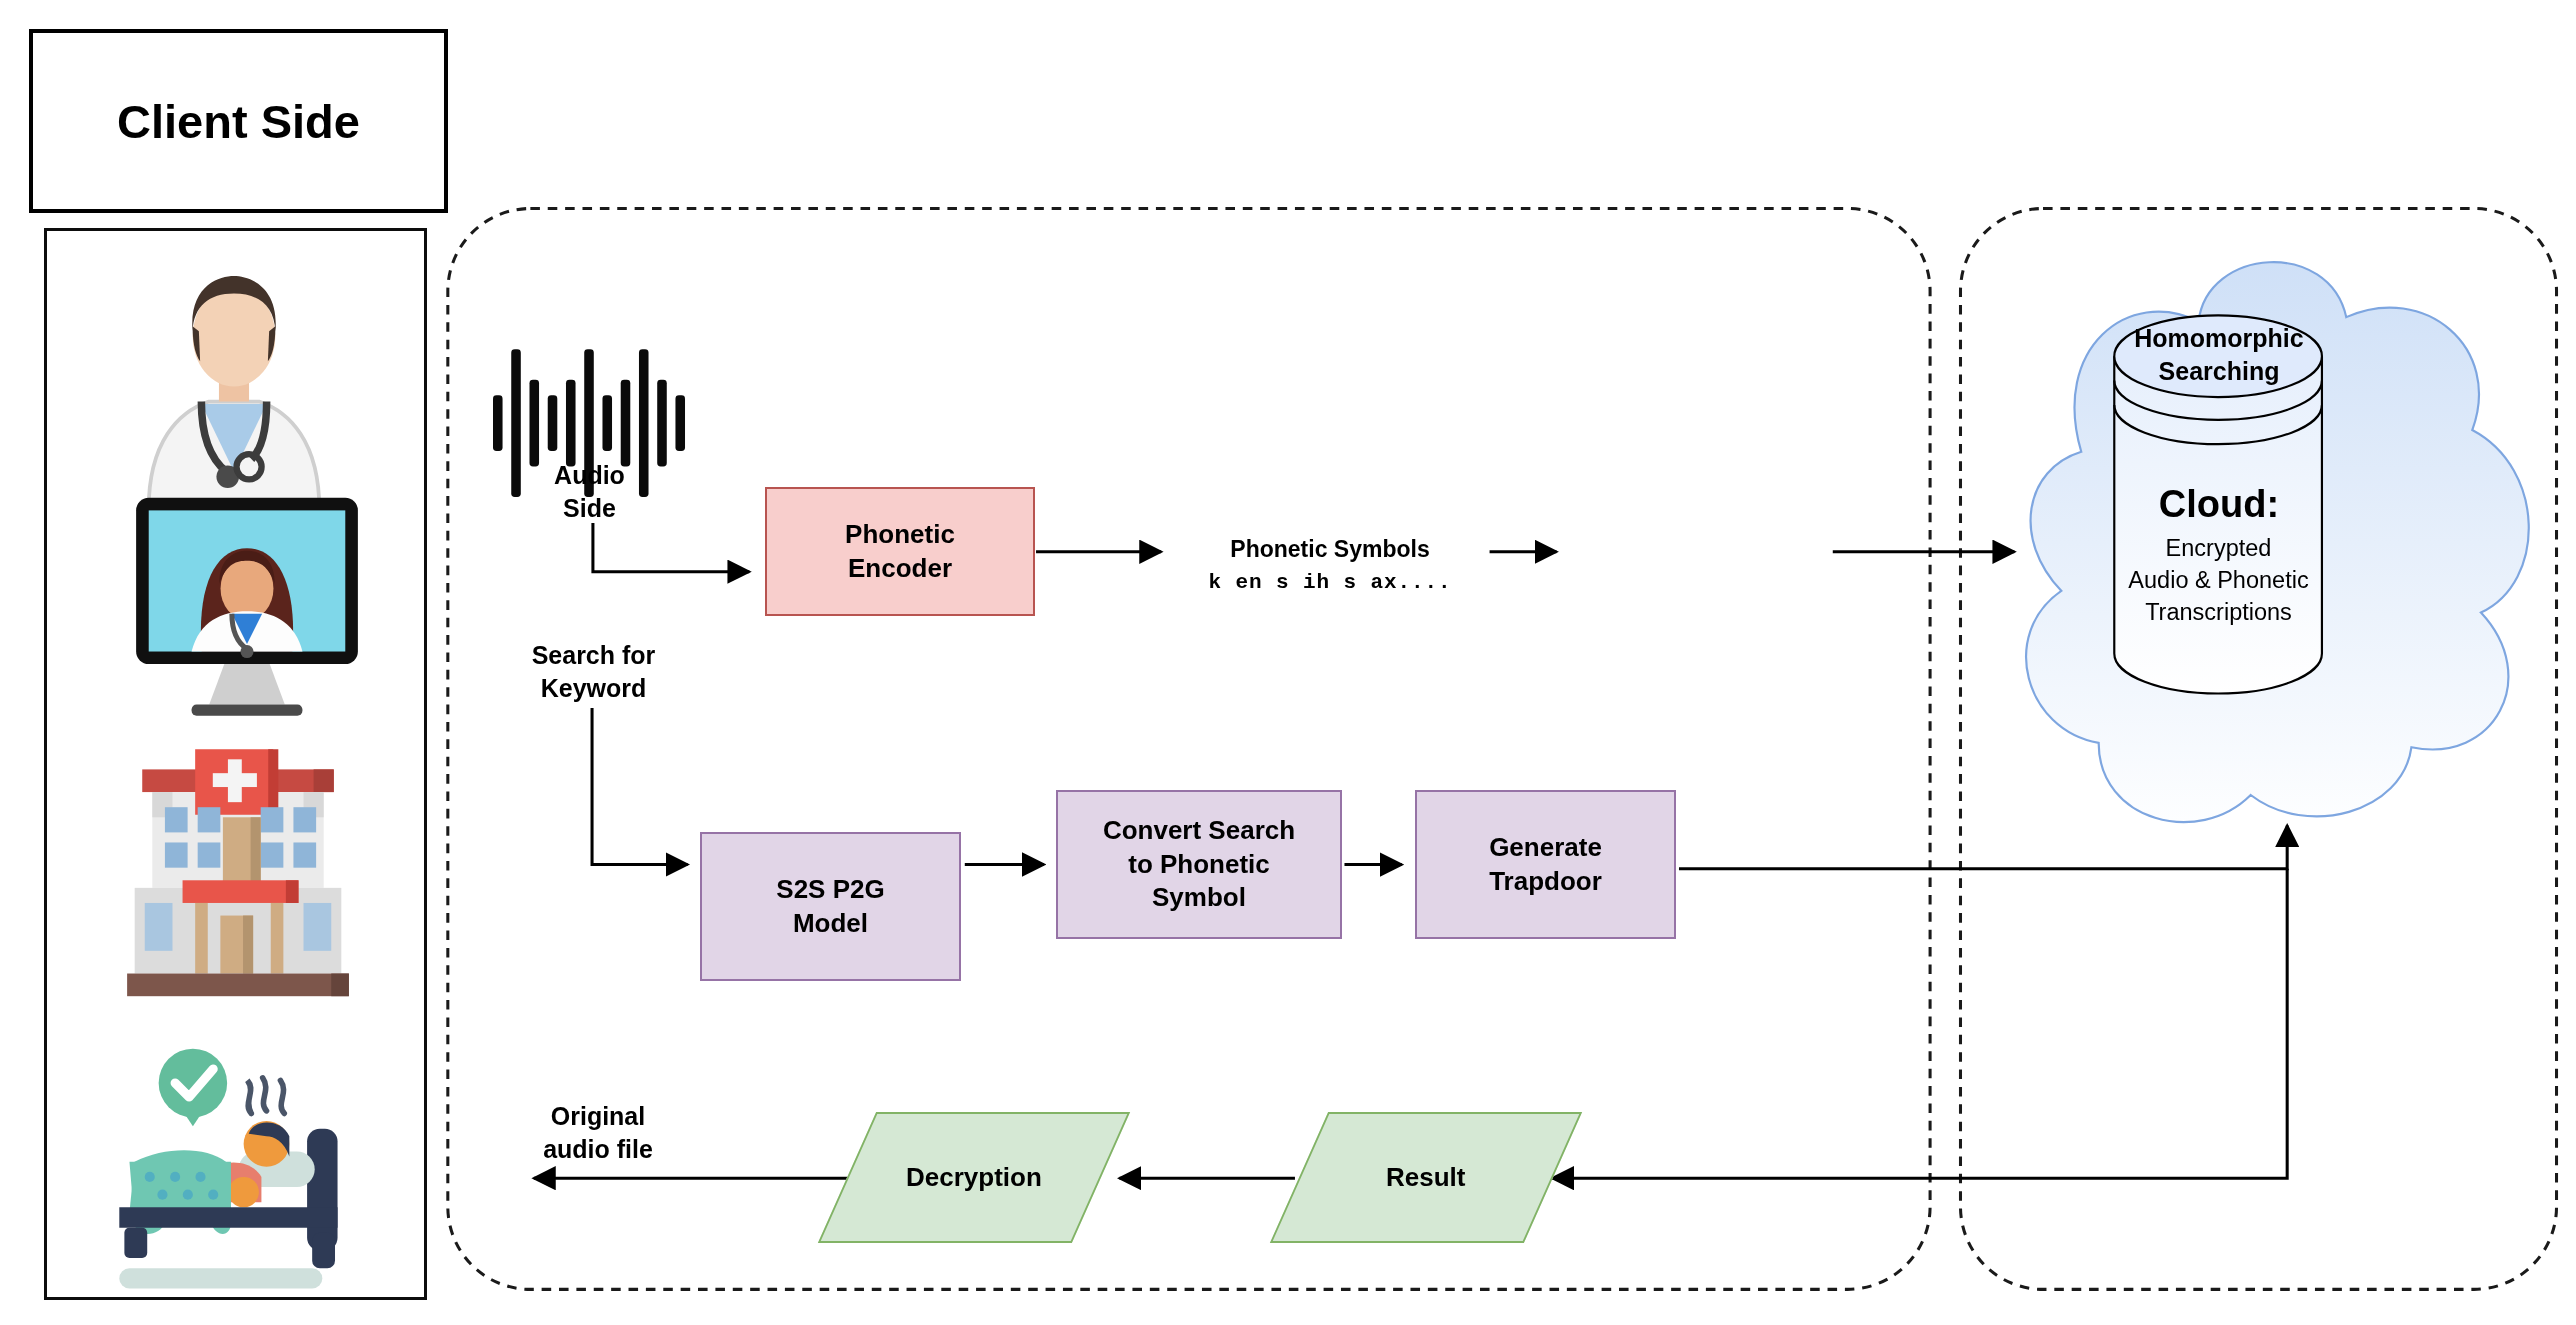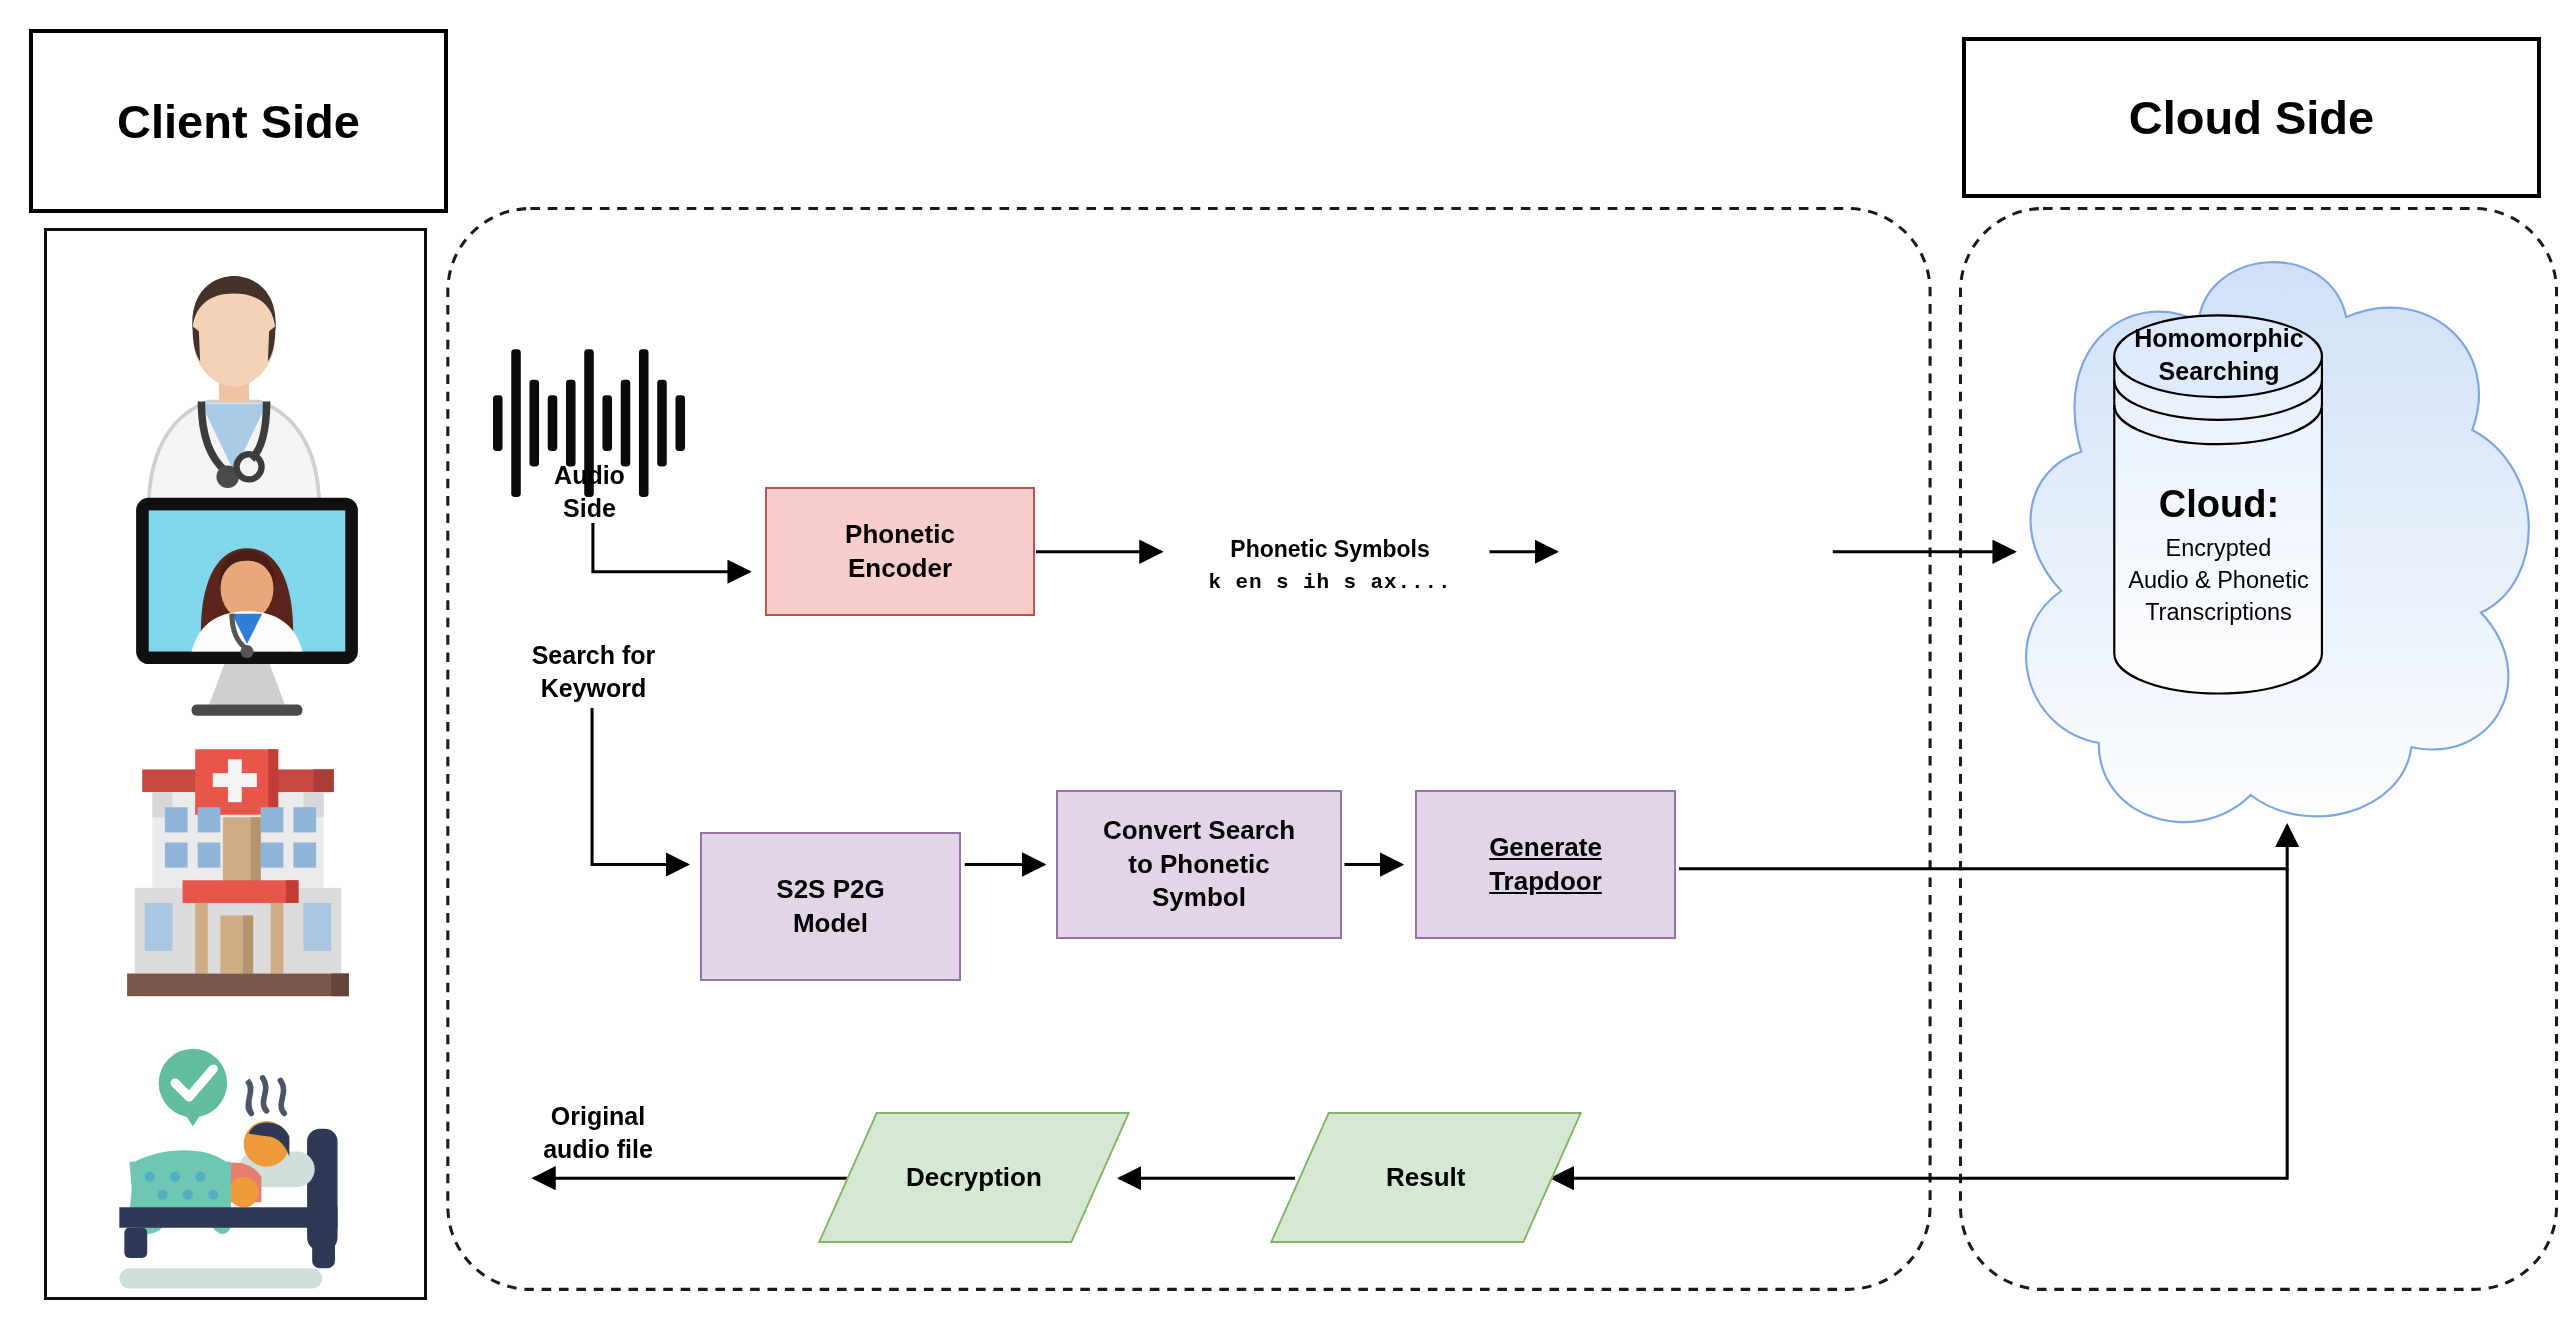--- a/index.html
+++ b/index.html
@@ -85,23 +85,20 @@
       <path d="M2632,1000 L2632,1356 L1786,1356" marker-end="url(#arr)"></path>
       <path d="M1490,1356 L1288,1356" marker-end="url(#arr)"></path>
       <path d="M988,1356 L614,1356" marker-end="url(#arr)"></path>
     </g>
   </svg>
 
   <div class="abs title-box center" style="left:29px;top:29px;width:411px;height:176px;">
       <span>Client Side</span>
     </div>
 
-  <div class="abs title-box center" style="left:1962px;top:37px;width:571px;height:153px;">
-      <span>Cloud Side</span>
-    </div>
 
   <div class="abs panel" style="left:44px;top:228px;width:377px;height:1066px;">
 
     <svg class="abs" style="left:61px;top:35px;" width="252" height="256" viewBox="0 0 100 102">
       <ellipse cx="50" cy="96" rx="36" ry="6" fill="#000" opacity="0.15"></ellipse>
       <path d="M16,97 C16,70 28,58 40,54 L60,54 C72,58 84,70 84,97 Z" fill="#f4f4f4" stroke="#cfcfcf" stroke-width="1.5"></path>
       <polygon points="37,55 63,55 50,82" fill="#a9cbe8"></polygon>
       <path d="M44,50 L50,60 L56,50 L56,42 L44,42 Z" fill="#e9b astray" fill-opacity="0"></path>
       <rect x="44" y="40" width="12" height="14" fill="#eec3a3"></rect>
       <ellipse cx="50" cy="28" rx="16.5" ry="20" fill="#f3d2b6"></ellipse>
@@ -209,21 +206,21 @@
 
   <div class="abs node purple center" style="left:700px;top:832px;width:257px;height:145px;">
       <span style="width:148px;">S2S P2G Model</span>
     </div>
 
   <div class="abs node purple center" style="left:1056px;top:790px;width:282px;height:145px;">
       <span style="width:204px;">Convert Search to Phonetic Symbol</span>
     </div>
 
   <div class="abs node purple center" style="left:1415px;top:790px;width:257px;height:145px;">
-      <span style="width:148px;text-decoration:underline;">Generate Trapdoor</span>
+      <span style="width:148px;">Generate Trapdoor</span>
     </div>
 
   <div class="abs lbl" style="left:520px;top:1100px;width:156px;">Original audio file</div>
 
   <div class="abs para center" style="left:847px;top:1112px;width:250px;height:127px;">
       <span class="inner">Decryption</span>
     </div>
 
   <div class="abs para center" style="left:1299px;top:1112px;width:250px;height:127px;">
       <span class="inner">Result</span>

